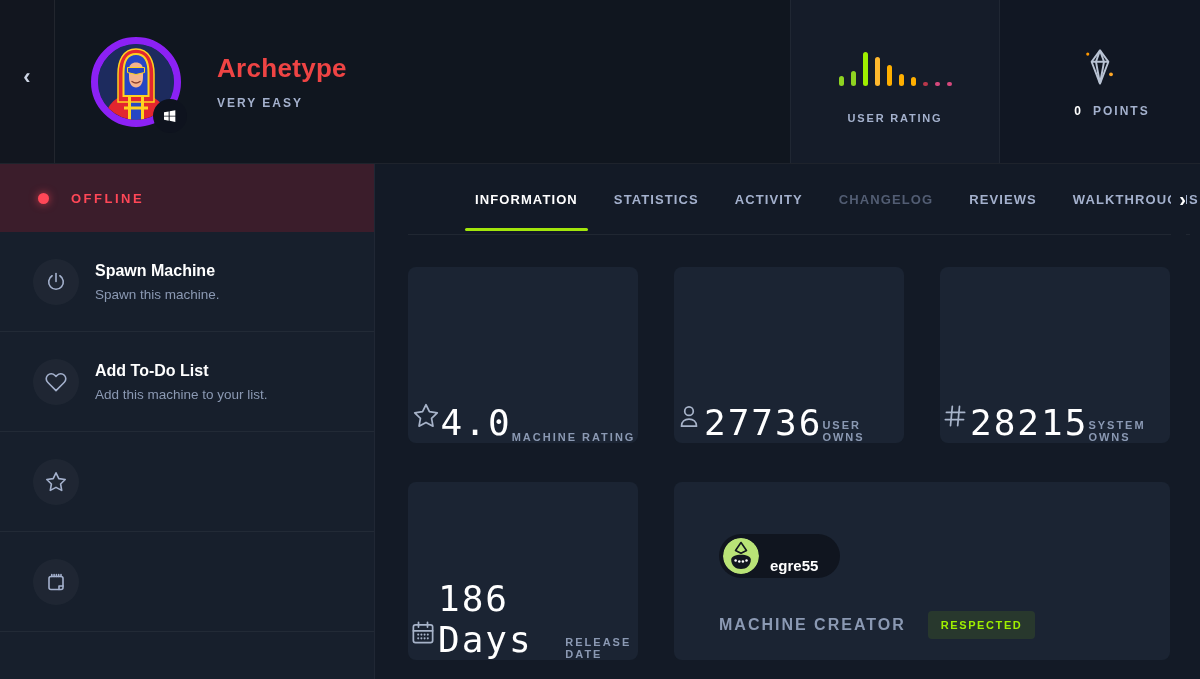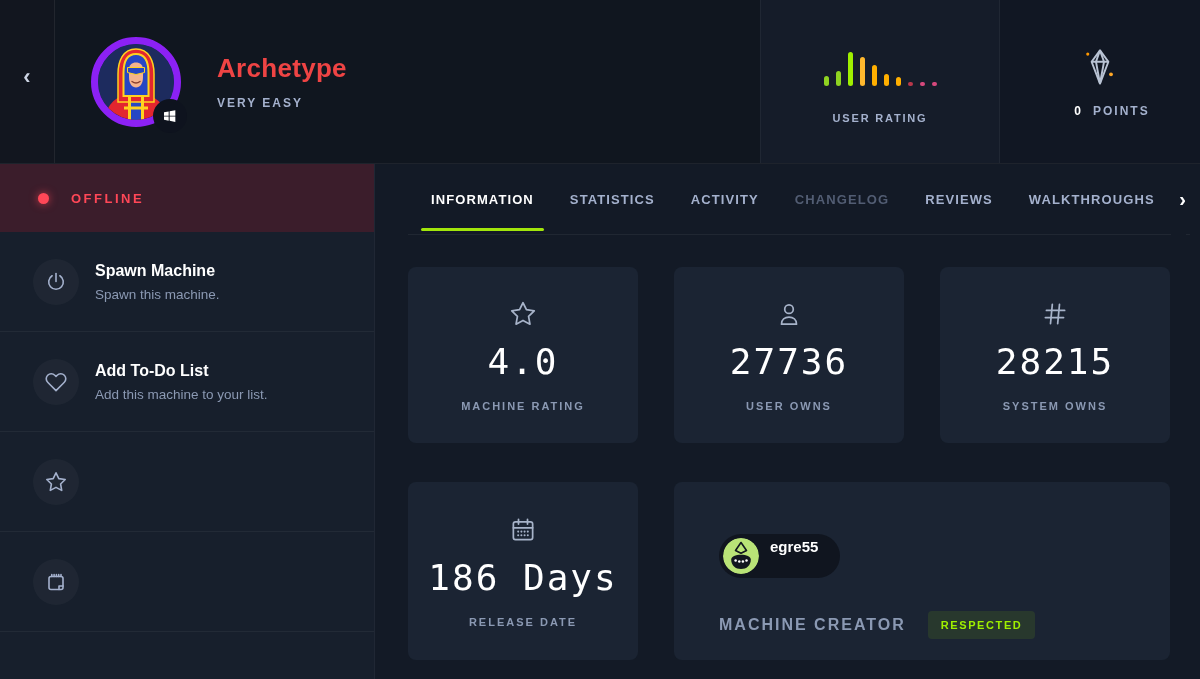--- a/index.html
+++ b/index.html
@@ -16,21 +16,21 @@
   .rail .chev{margin-top:66px;color:#cdd5e4;font-size:22px;font-weight:700;cursor:pointer;line-height:1;}
   .profile{flex:1;display:flex;align-items:center;padding-left:36px;box-sizing:border-box;overflow:hidden;}
   .avatar-wrap{position:relative;width:90px;height:90px;flex:0 0 auto;}
   .avatar-ring{width:76px;height:76px;border-radius:50%;border:7px solid #8c21f5;overflow:hidden;background:#1d2b5e;}
   .avatar-ring svg{display:block;}
   .os-badge{position:absolute;right:-6px;bottom:-6px;width:34px;height:34px;border-radius:50%;
     background:#0e131e;display:flex;align-items:center;justify-content:center;}
   .title-block{margin-left:36px;}
   .machine-name{font-size:26px;font-weight:700;color:#ef4444;letter-spacing:.3px;}
   .machine-diff{margin-top:12px;font-size:12px;font-weight:700;color:#a4b1cd;letter-spacing:2px;}
-  .rating-sec{width:240px;box-sizing:border-box;background:#151c29;
+  .rating-sec{width:210px;box-sizing:border-box;background:#151c29;
     border-left:1px solid rgba(255,255,255,0.05);border-right:1px solid rgba(255,255,255,0.05);
     display:flex;flex-direction:column;align-items:center;justify-content:center;margin-left:32px;}
   .rbars{display:flex;align-items:flex-end;gap:7px;height:46px;}
   .rbar{width:5px;border-radius:3px;}
   .rating-label{margin-top:26px;font-size:11px;font-weight:700;letter-spacing:1.8px;color:#a4b1cd;}
   .points-sec{width:200px;box-sizing:border-box;background:#111723;
     display:flex;flex-direction:column;align-items:center;justify-content:center;}
   .points-line{margin-top:16px;font-size:12px;letter-spacing:2px;margin-left:24px;}
   .points-line .pv{color:#fff;font-weight:700;margin-right:10px;}
   .points-line .pl{color:#a4b1cd;font-weight:700;}
@@ -42,41 +42,41 @@
   .offline-label{margin-left:22px;color:#ff4757;font-size:13px;font-weight:700;letter-spacing:2.5px;}
   .side-item{height:100px;display:flex;align-items:center;padding-left:33px;box-sizing:border-box;
     border-bottom:1px solid rgba(255,255,255,0.05);cursor:pointer;}
   .side-icon{width:46px;height:46px;border-radius:50%;background:rgba(255,255,255,0.035);flex:0 0 auto;
     display:flex;align-items:center;justify-content:center;color:#a4b1cd;}
   .side-text{margin-left:16px;}
   .side-title{font-size:16px;font-weight:700;color:#fff;}
   .side-sub{margin-top:7px;font-size:13.5px;color:#8b99b3;}
   
   .main{position:absolute;top:164px;left:375px;width:825px;height:515px;background:#131a26;box-sizing:border-box;}
-  .tabsrow{position:relative;height:71px;display:flex;align-items:center;padding-left:56px;gap:36px;
+  .tabsrow{position:relative;height:71px;display:flex;align-items:center;padding-left:100px;gap:36px;
     box-sizing:border-box;white-space:nowrap;overflow:hidden;}
   .tabsrow::after{content:"";position:absolute;left:33px;right:10px;bottom:0;height:1px;background:rgba(255,255,255,0.06);}
   .tab{position:relative;height:100%;display:flex;align-items:center;font-size:13px;font-weight:700;
     letter-spacing:1.1px;color:#a4b1cd;cursor:pointer;flex:0 0 auto;}
   .tab.active{color:#fff;}
   .tab.active::after{content:"";position:absolute;left:-10px;right:-10px;bottom:4px;height:3px;
     background:#a2e60b;border-radius:2px;}
   .tab.dimmed{color:#525d73;}
   .tabs-more{position:absolute;right:14px;top:0;height:100%;display:flex;align-items:center;
     color:#fff;font-size:20px;font-weight:700;cursor:pointer;background:#131a26;padding-left:8px;z-index:2;}
   .content{padding:32px 0 0 33px;display:grid;grid-template-columns:repeat(3,230px);
     grid-template-rows:176px 178px;column-gap:36px;row-gap:39px;}
-  .card{background:#1b2433;border-radius:8px;display:flex;flex-direction:column;
-    align-items:center;justify-content:center;}
+  .card{background:#1b2433;border-radius:8px;display:flex;flex-direction:row;
+    align-items:flex-end;justify-content:center;}
   .card .cicon{color:#a7b3c9;margin-bottom:12px;}
   .card .cval{font-family:"DejaVu Sans Mono",monospace;font-size:36px;color:#fff;letter-spacing:2px;}
   .card .clabel{margin-top:18px;font-size:11px;font-weight:700;letter-spacing:2px;color:#8b99b3;}
   .creator-card{grid-column:2 / span 2;background:#1b2433;border-radius:8px;box-sizing:border-box;
     padding:52px 0 0 45px;display:block;}
-  .creator-pill{display:inline-flex;align-items:flex-start;background:#10151f;border-radius:24px;
+  .creator-pill{display:inline-flex;align-items:flex-end;background:#10151f;border-radius:24px;
     padding:4px 22px 4px 4px;cursor:pointer;}
   .creator-pill .cavatar{width:36px;height:36px;border-radius:50%;overflow:hidden;flex:0 0 auto;}
   .creator-pill .cname{margin-left:11px;font-size:15px;font-weight:700;color:#fff;}
   .creator-meta{margin-top:33px;display:flex;align-items:center;gap:22px;}
   .creator-label{font-size:16px;font-weight:700;letter-spacing:2px;color:#8b99b3;}
   .respected-badge{background:rgba(159,239,0,0.10);color:#9fef00;font-size:11px;font-weight:700;
     letter-spacing:1.6px;padding:8px 13px;border-radius:4px;}
   svg{display:block;}
 </style>
 </head>

